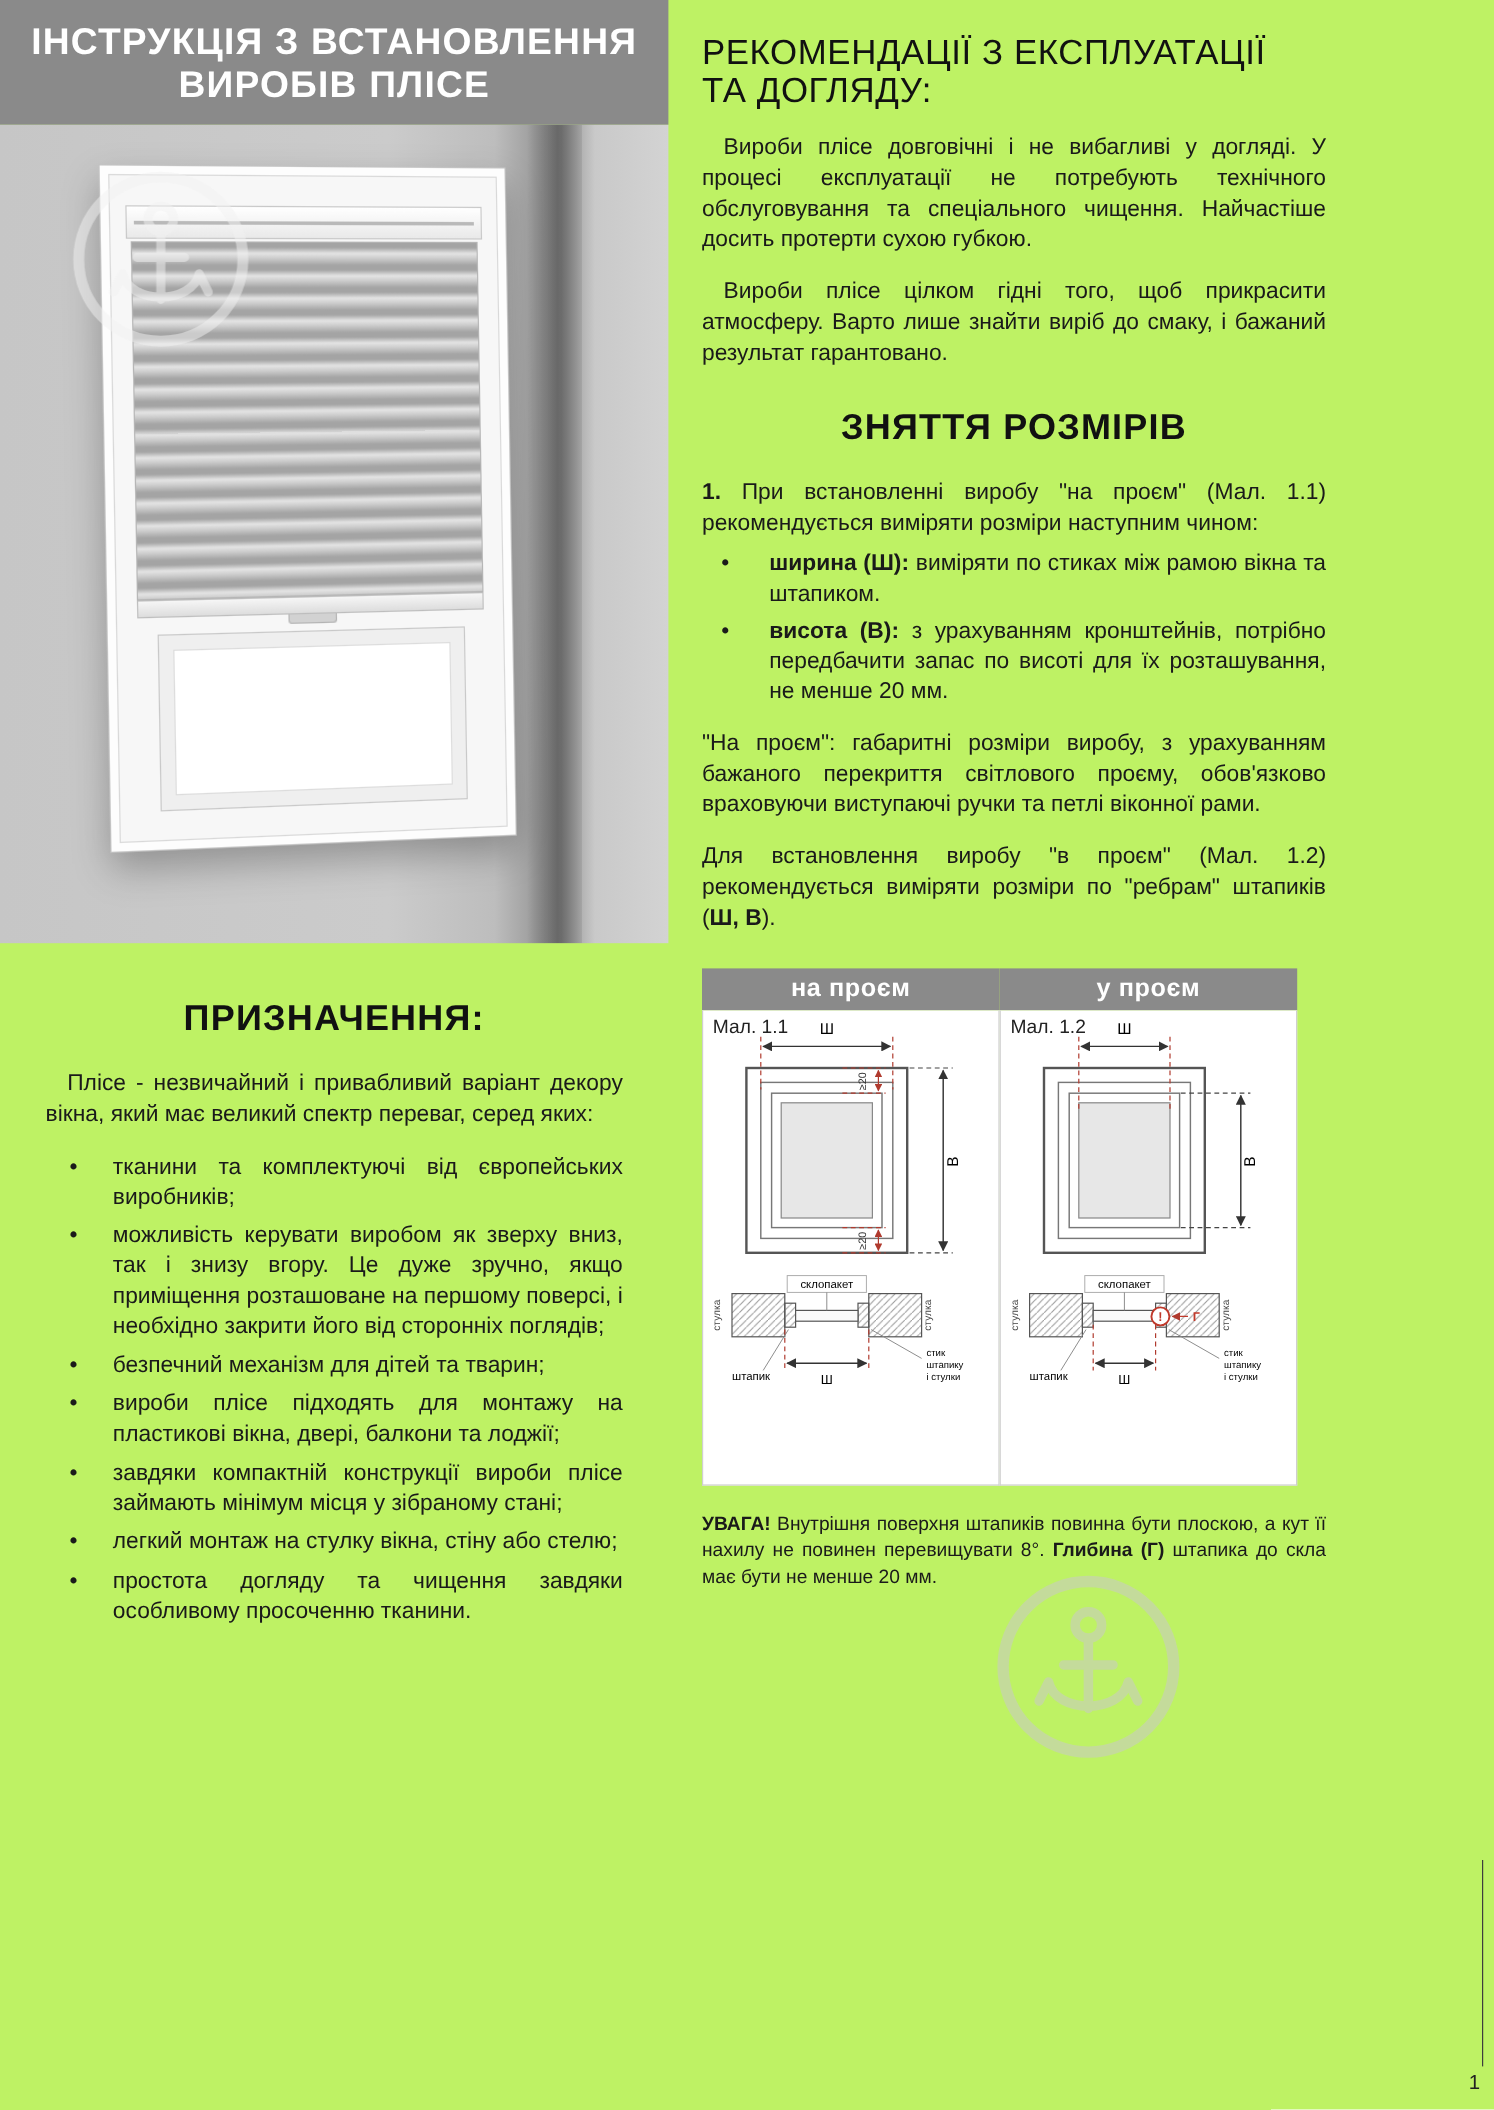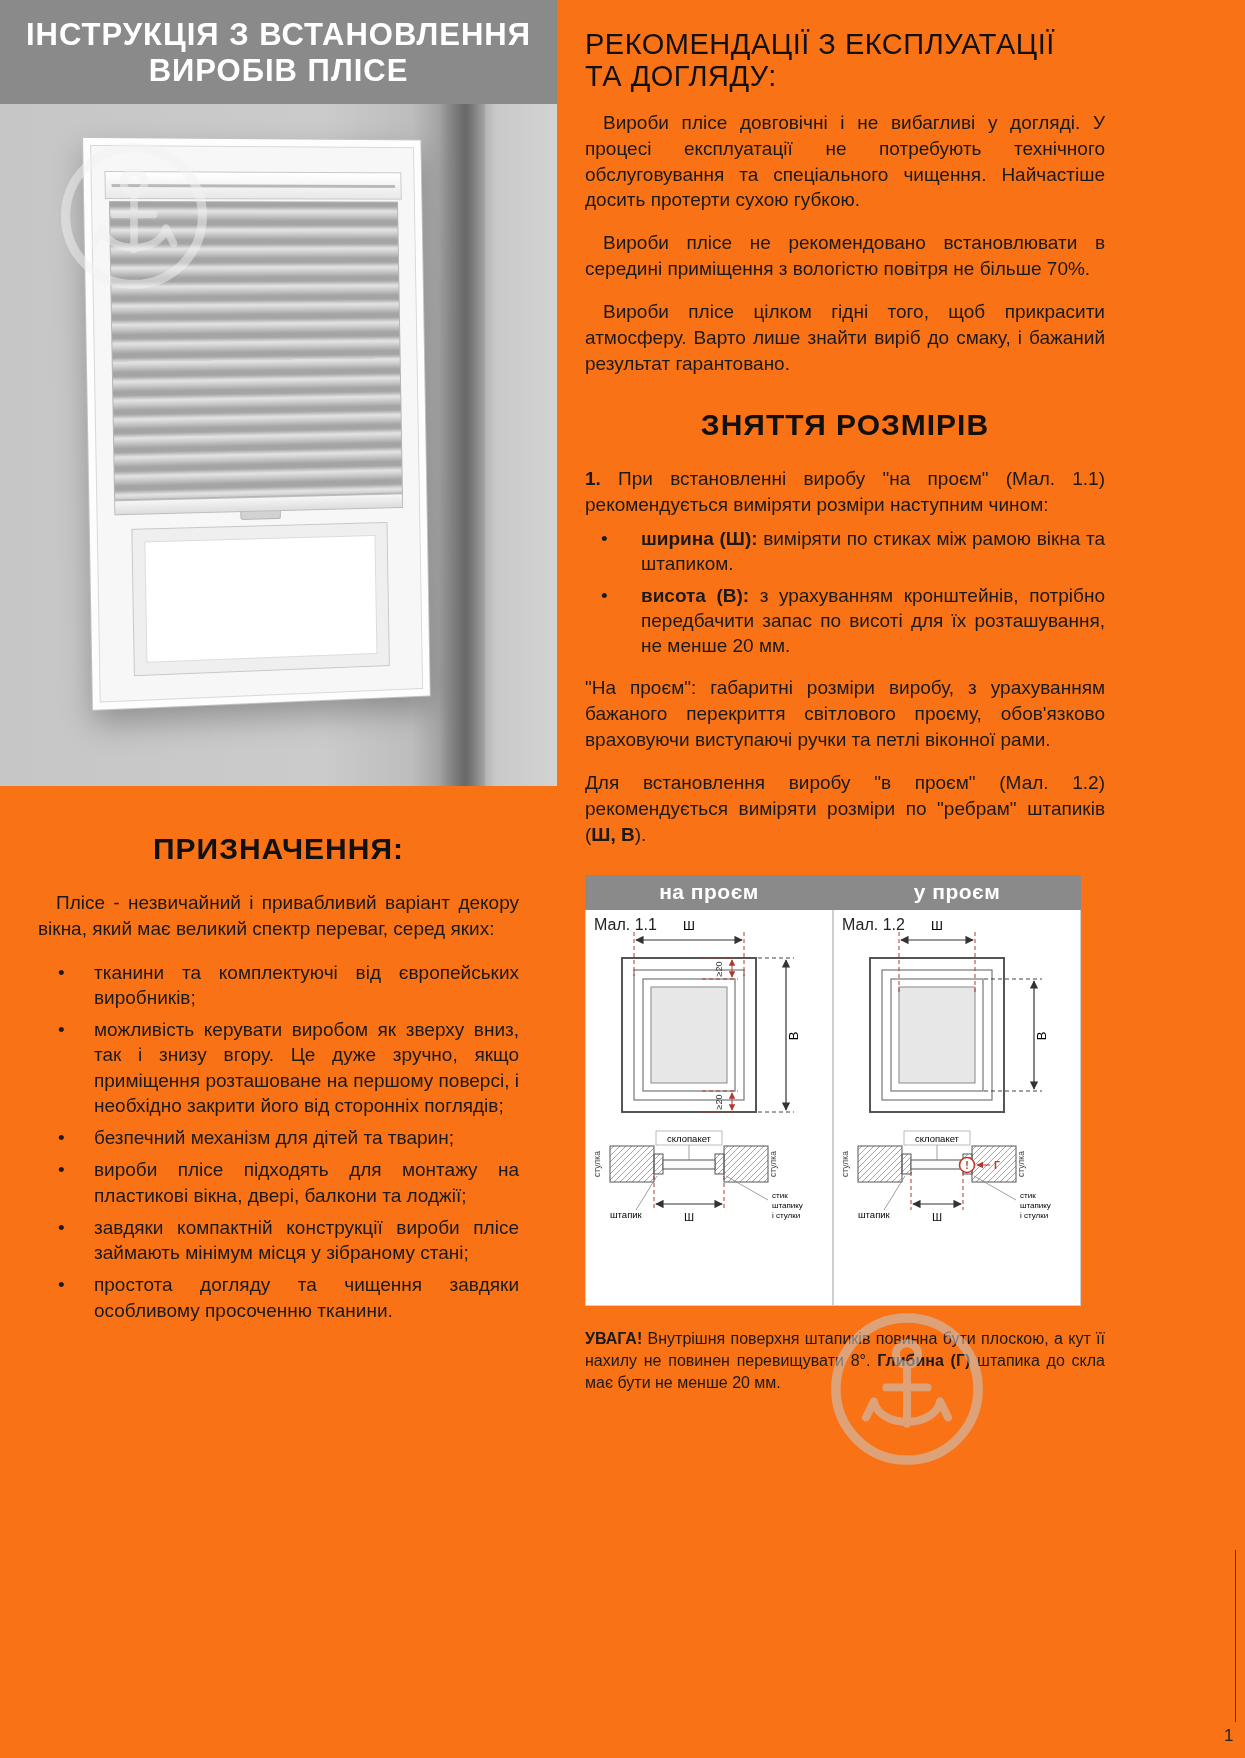--- a/index.html
+++ b/index.html
@@ -1,18 +1,18 @@
 <!DOCTYPE html>
 <html lang="uk"><head>
 <meta charset="utf-8">
 <style>
   * { margin:0; padding:0; box-sizing:border-box; }
   html,body { background:#ffffff; }
   .page {
-    position:relative; width:1245px; height:1758px; background:#f97316;
+    position:relative; width:1245px; height:1758px; background:#bef264;
     font-family:"Liberation Sans", sans-serif; color:#1a1a1a; overflow:hidden;
   }
 
   
   .left-col { position:absolute; left:0; top:0; width:557px; }
   .banner {
     background:#8a8a8a; color:#ffffff; text-align:center;
     padding:17px 18px 15px; font-weight:bold; font-size:31px; line-height:1.16;
     letter-spacing:1px;
   }
@@ -129,34 +129,34 @@
 
     <section class="purpose">
       <h2 class="section-h">ПРИЗНАЧЕННЯ:</h2>
       <p class="para indent">Плісе - незвичайний і привабливий варіант декору вікна, який має великий спектр переваг, серед яких:</p>
       <ul class="bullets">
         <li><span>тканини та комплектуючі від європейських виробників;</span></li>
         <li><span>можливість керувати виробом як зверху вниз, так і знизу вгору. Це дуже зручно, якщо приміщення розташоване на першому поверсі, і необхідно закрити його від сторонніх поглядів;</span></li>
         <li><span>безпечний механізм для дітей та тварин;</span></li>
         <li><span>вироби плісе підходять для монтажу на пластикові вікна, двері, балкони та лоджії;</span></li>
         <li><span>завдяки компактній конструкції вироби плісе займають мінімум місця у зібраному стані;</span></li>
+        <li><span>легкий монтаж на стулку вікна, стіну або стелю;</span></li>
         <li><span>простота догляду та чищення завдяки особливому просоченню тканини.</span></li>
       </ul>
     </section>
   </div>
 
   <div class="right-col">
 
     <h1 class="main-h">
       <div>РЕКОМЕНДАЦІЇ З ЕКСПЛУАТАЦІЇ</div>
       <div>ТА ДОГЛЯДУ:</div>
     </h1>
 
     <p class="para indent">Вироби плісе довговічні і не вибагливі у догляді. У процесі експлуатації не потребують технічного обслуговування та спеціального чищення. Найчастіше досить протерти сухою губкою.</p>
-    <p class="para indent">Вироби плісе не рекомендовано встановлювати в середині приміщення з вологістю повітря не більше 70%.</p>
     <p class="para indent">Вироби плісе цілком гідні того, щоб прикрасити атмосферу. Варто лише знайти виріб до смаку, і бажаний результат гарантовано.</p>
 
     <h2 class="section-h measure-h">ЗНЯТТЯ РОЗМІРІВ</h2>
 
     <p class="step"><b>1.</b><span> При встановленні виробу "на проєм" (Мал. 1.1) рекомендується виміряти розміри наступним чином:</span></p>
 
     <ul class="mbullets">
       <li><b>ширина (Ш):</b><span> виміряти по стиках між рамою вікна та штапиком.</span></li>
       <li><b>висота (В):</b><span> з урахуванням кронштейнів, потрібно передбачити запас по висоті для їх розташування, не менше 20 мм.</span></li>
     </ul>

